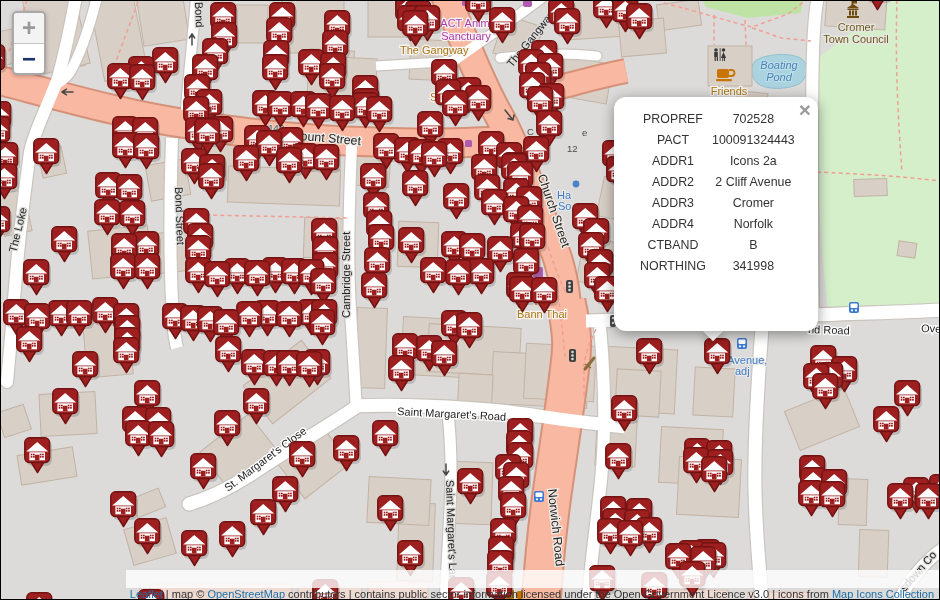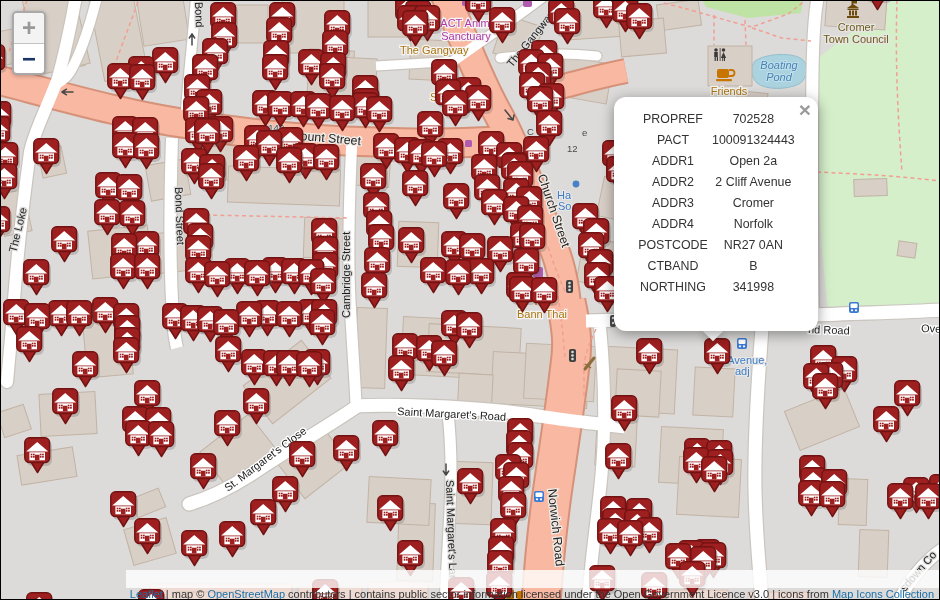--- a/index.html
+++ b/index.html
@@ -978,39 +978,35 @@
           <tr>
             <td class="pl">PROPREF</td>
             <td class="pv">702528</td>
           </tr>
           <tr>
             <td class="pl">PACT</td>
             <td class="pv">100091324443</td>
           </tr>
           <tr>
             <td class="pl">ADDR1</td>
-            <td class="pv">Open 2a</td>
+            <td class="pv">Icons 2a</td>
           </tr>
           <tr>
             <td class="pl">ADDR2</td>
             <td class="pv">2 Cliff Avenue</td>
           </tr>
           <tr>
             <td class="pl">ADDR3</td>
             <td class="pv">Cromer</td>
           </tr>
           <tr>
             <td class="pl">ADDR4</td>
             <td class="pv">Norfolk</td>
           </tr>
           <tr>
-            <td class="pl">POSTCODE</td>
-            <td class="pv">NR27 0AN</td>
-          </tr>
-          <tr>
             <td class="pl">CTBAND</td>
             <td class="pv">B</td>
           </tr>
           <tr>
             <td class="pl">NORTHING</td>
             <td class="pv">341998</td>
           </tr>
         </tbody>
       </table>
     </div>

